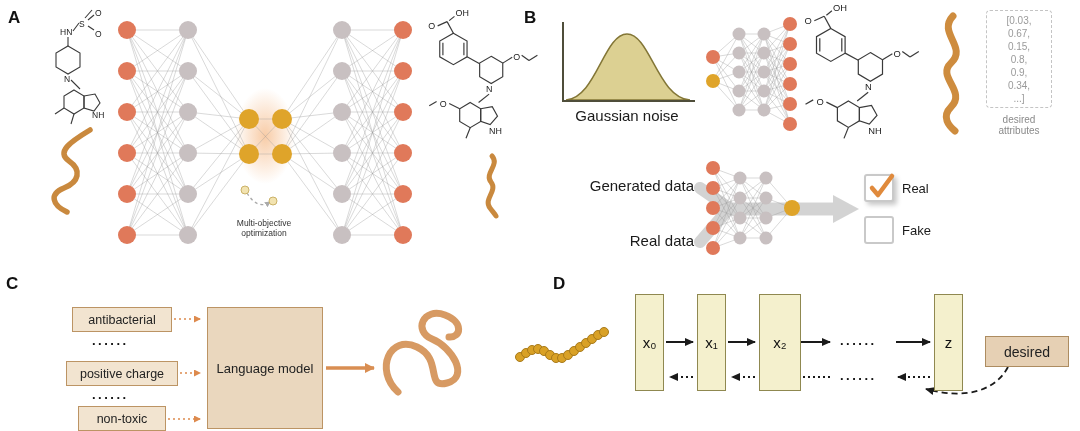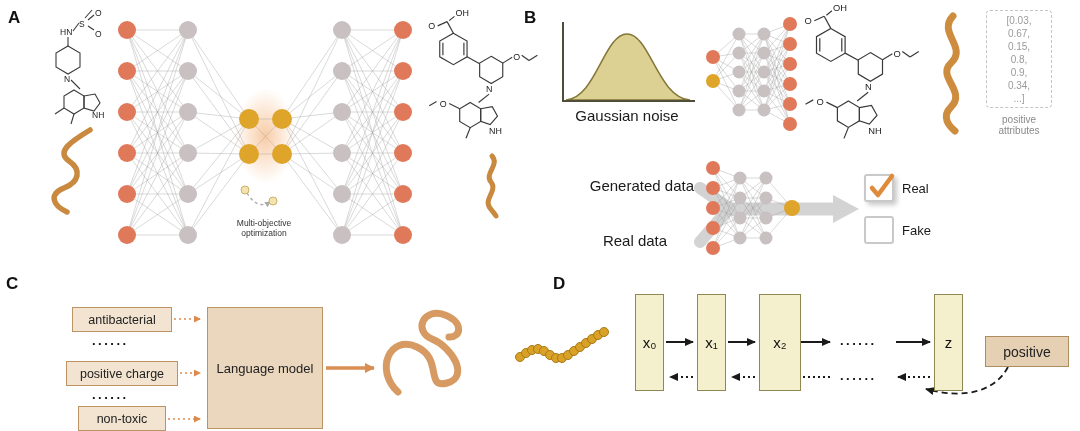--- a/index.html
+++ b/index.html
@@ -432,41 +432,41 @@
 
   <div class="plabel" style="left:8px;top:8px">A</div>
   <div class="plabel" style="left:524px;top:8px">B</div>
   <div class="plabel" style="left:6px;top:274px">C</div>
   <div class="plabel" style="left:553px;top:274px">D</div>
 
   <div class="lbl" style="left:224px;top:218px;width:80px;text-align:center;font-size:8.5px;font-weight:normal;line-height:10px;color:#333">Multi-objective optimization</div>
 
   <div class="lbl" style="left:557px;top:107px;width:140px;text-align:center;font-size:15px">Gaussian noise</div>
   <div class="lbl" style="left:576px;top:177px;width:118px;text-align:right;font-size:15px">Generated data</div>
-  <div class="lbl" style="left:576px;top:232px;width:118px;text-align:center;font-size:15px">Real data</div>
+  <div class="lbl" style="left:576px;top:232px;width:118px;text-align:right;font-size:15px">Real data</div>
 
   <div class="checkbox" style="left:864px;top:174px;box-shadow:3px 3px 5px rgba(0,0,0,.22)">
     <svg width="34" height="30" viewBox="0 0 34 30" style="position:absolute;left:-2px;top:-5px">
       <polyline points="8,17 14,24 28,5" fill="none" stroke="#E08A3C" stroke-width="4.5" stroke-linecap="round" stroke-linejoin="round"></polyline>
     </svg>
   </div>
   <div class="lbl" style="left:902px;top:181px;font-size:13px">Real</div>
   <div class="checkbox" style="left:864px;top:216px"></div>
   <div class="lbl" style="left:902px;top:223px;font-size:13px">Fake</div>
 
   <div style="position:absolute;left:986px;top:10px;width:66px;height:98px;border:1.5px dashed #C4C4C4;border-radius:4px;padding-top:3px">
     <span class="aline">[0.03,</span>
     <span class="aline">0.67,</span>
     <span class="aline">0.15,</span>
     <span class="aline">0.8,</span>
     <span class="aline">0.9,</span>
     <span class="aline">0.34,</span>
     <span class="aline">...]</span>
   </div>
-  <div class="lbl" style="left:984px;top:114px;width:70px;text-align:center;font-size:10px;color:#8A8A8A;line-height:11px">positive attributes</div>
+  <div class="lbl" style="left:984px;top:114px;width:70px;text-align:center;font-size:10px;color:#8A8A8A;line-height:11px">desired attributes</div>
 
   <div class="box cbox" style="left:72px;top:307px;width:100px;height:25px">
     <span>antibacterial</span>
   </div>
   <div class="dots" style="left:92px;top:333px">......</div>
   <div class="box cbox" style="left:66px;top:361px;width:112px;height:25px">
     <span>positive charge</span>
   </div>
   <div class="dots" style="left:92px;top:387px">......</div>
   <div class="box cbox" style="left:78px;top:406px;width:88px;height:25px">
@@ -484,16 +484,16 @@
   </div>
   <div class="box dbox" style="left:759px;top:294px;width:42px;height:97px">
     <span>x₂</span>
   </div>
   <div class="box dbox" style="left:934px;top:294px;width:29px;height:97px">
     <span>z</span>
   </div>
   <div class="dots" style="left:840px;top:333px">......</div>
   <div class="dots" style="left:840px;top:368px">......</div>
   <div class="box gbox" style="left:985px;top:336px;width:84px;height:31px">
-    <span>positive</span>
+    <span>desired</span>
   </div>
 
 </div>
 
 </body></html>

